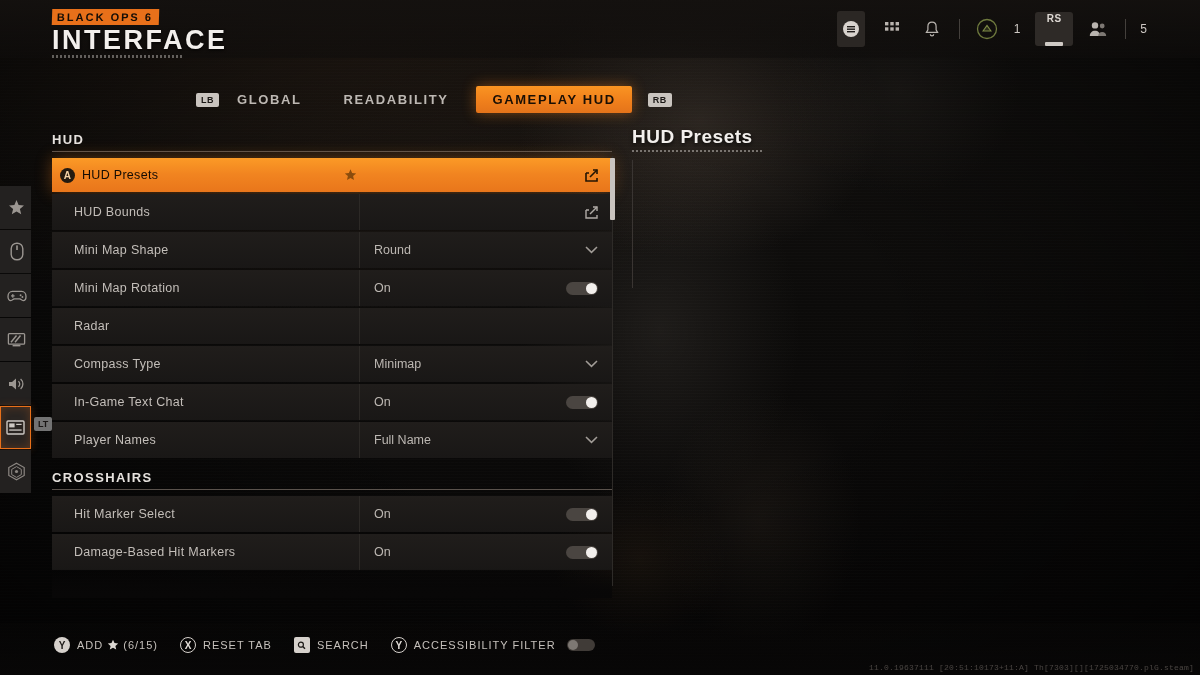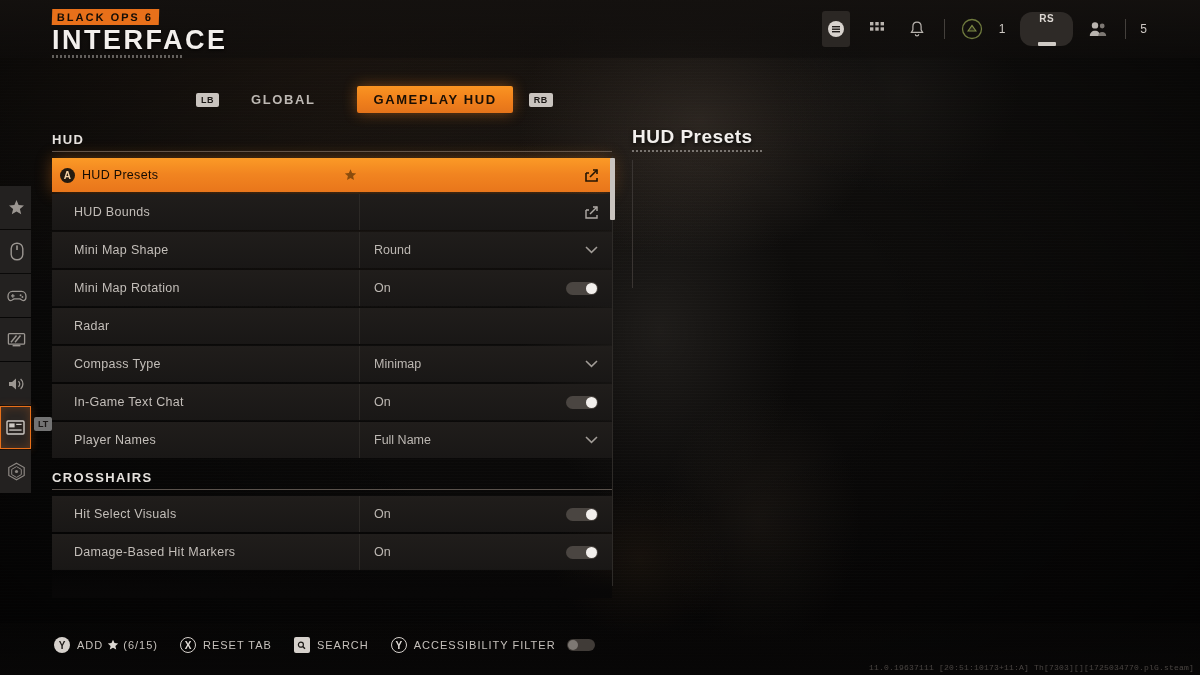--- a/index.html
+++ b/index.html
@@ -81,37 +81,37 @@
     display: flex; align-items: center; gap: 0px; height: 36px;
   }
   .tr-btn {
     width: 28px; height: 36px; display: flex; align-items: center; justify-content: center;
     background: #2b2724; border-radius: 3px; margin-right: 14px;
   }
   .tr-icon { width: 26px; height: 26px; display: flex; align-items: center; justify-content: center; margin-right: 14px; }
   .tr-sep { width: 1px; height: 20px; background: #44403c; margin-right: 14px; }
   .tr-count { font-size: 12px; color: #cdc8c3; margin-right: 14px; letter-spacing: 1px; }
   .rs-cap {
-    background: #2e2a27; border-radius: 12px; width: 53px; height: 34px;
+    background: #2e2a27; border-radius: 3px; width: 38px; height: 34px;
     display: flex; flex-direction: column; align-items: center; justify-content: center;
     gap: 18px; margin-right: 12px;
   }
   .rs-cap .rs-txt { color: #ddd8d3; font-size: 10px; font-weight: 700; letter-spacing: 0.5px; }
   .rs-cap .rs-bar { width: 18px; height: 4px; background: #cfcac5; border-radius: 1px; }
 
   
   #tabs {
     position: absolute; top: 86px; left: 196px;
     display: flex; align-items: center; gap: 0;
   }
   .tabkey {
     background: #c9c4bf; color: #1a1715;
     font-size: 9px; font-weight: 700;
     padding: 2px 5px; border-radius: 2px;
-    margin-right: 18px;
+    margin-right: 4px;
     letter-spacing: 0.5px;
   }
   .tab {
     font-size: 13px; font-weight: 700; letter-spacing: 1.6px;
     color: #bdb8b3; padding: 6px 14px;
     text-transform: uppercase;
   }
   .tab.active {
     background: linear-gradient(180deg, #fa9422 0%, #f0801c 55%, #e4731a 100%);
     color: #1a0f04;
@@ -357,20 +357,21 @@
     </div>
     <div class="tr-sep"></div>
     <div class="tr-count">5</div>
   </div>
 </div>
 
 <div id="tabs">
   <span class="tabkey">LB</span>
   <div class="tab">GLOBAL</div>
   <div class="tab-gap"></div>
+  <div class="tab">READABILITY</div>
   <div class="tab-gap"></div>
   <div class="tab active">GAMEPLAY HUD</div>
   <span class="tabkey" style="margin-left:16px;margin-right:0;">RB</span>
 </div>
 
 <div id="rail">
   <div class="rail-item">
     <span>
       <svg width="17" height="17" viewBox="0 0 17 17">
           <path d="M8.5 1 L10.6 5.9 L16 6.4 L11.9 9.9 L13.2 15.2 L8.5 12.4 L3.8 15.2 L5.1 9.9 L1 6.4 L6.4 5.9 Z" fill="#9b9691"></path>
@@ -552,21 +553,21 @@
           </svg>
       </span>
     </div>
   </div>
 
   <div class="section-title" style="margin-top:12px;">CROSSHAIRS</div>
   <div class="section-rule"></div>
 
   <div class="row">
     <div class="row-label">
-      <span>Hit Select Visuals</span>
+      <span>Hit Marker Select</span>
     </div>
     <div class="row-value">
       <span>On</span>
       <span class="toggle on">
           <span class="knob"></span>
         </span>
     </div>
   </div>
 
   <div class="row">

